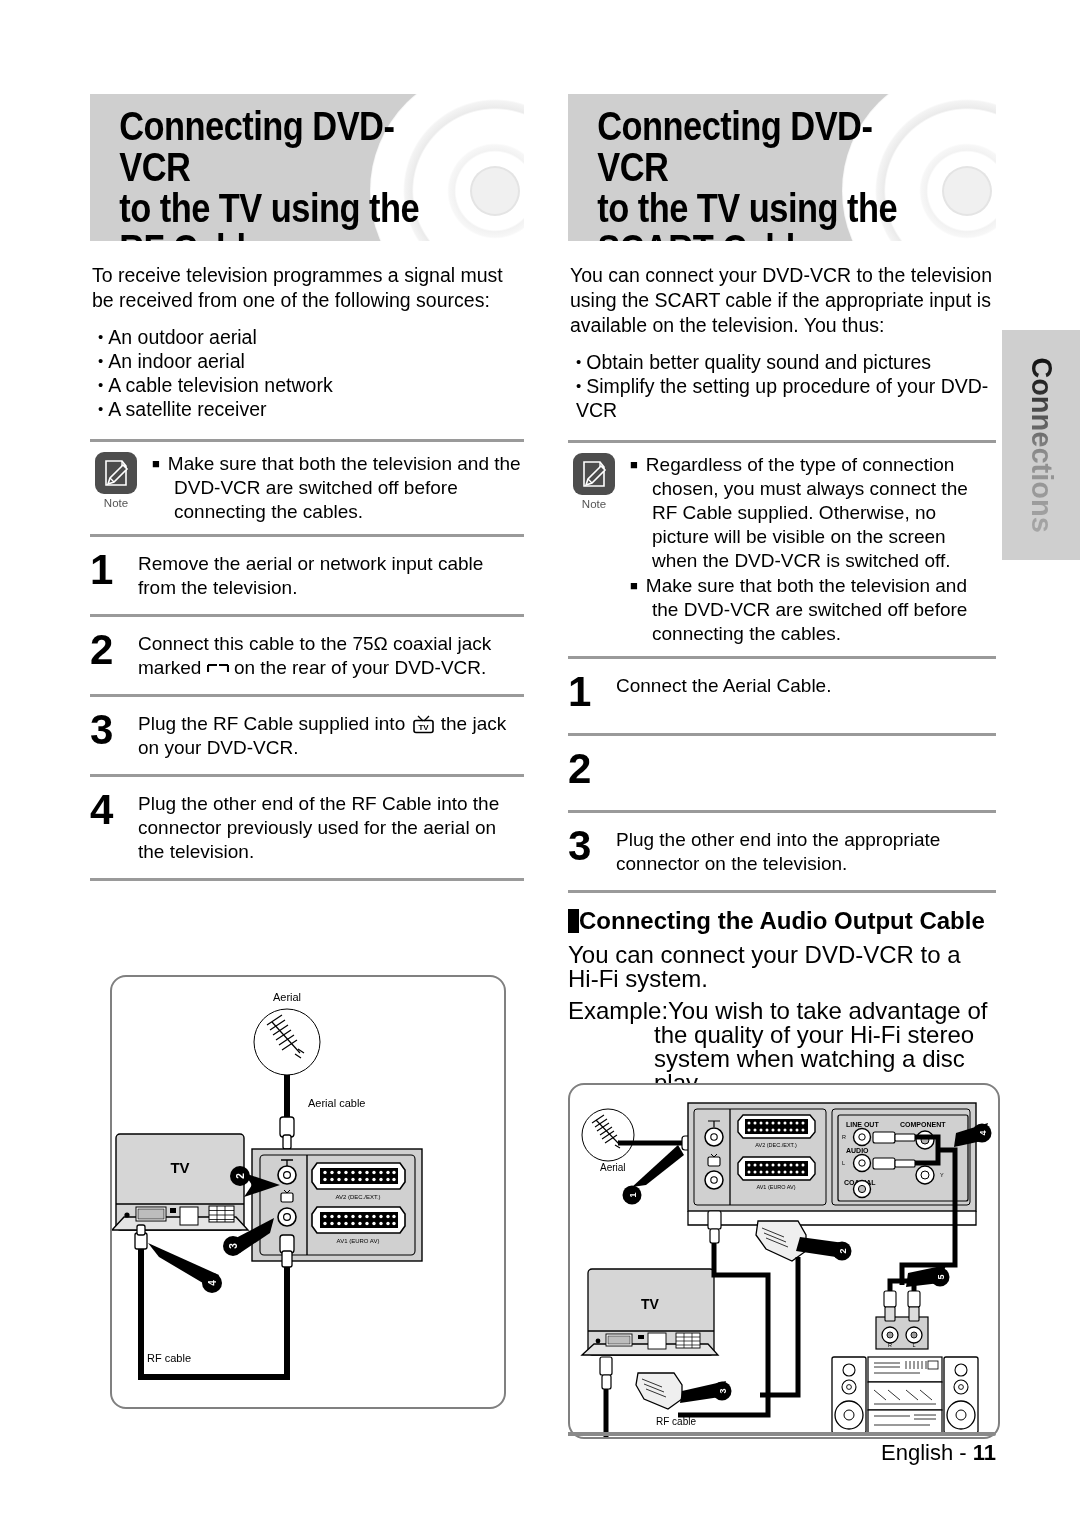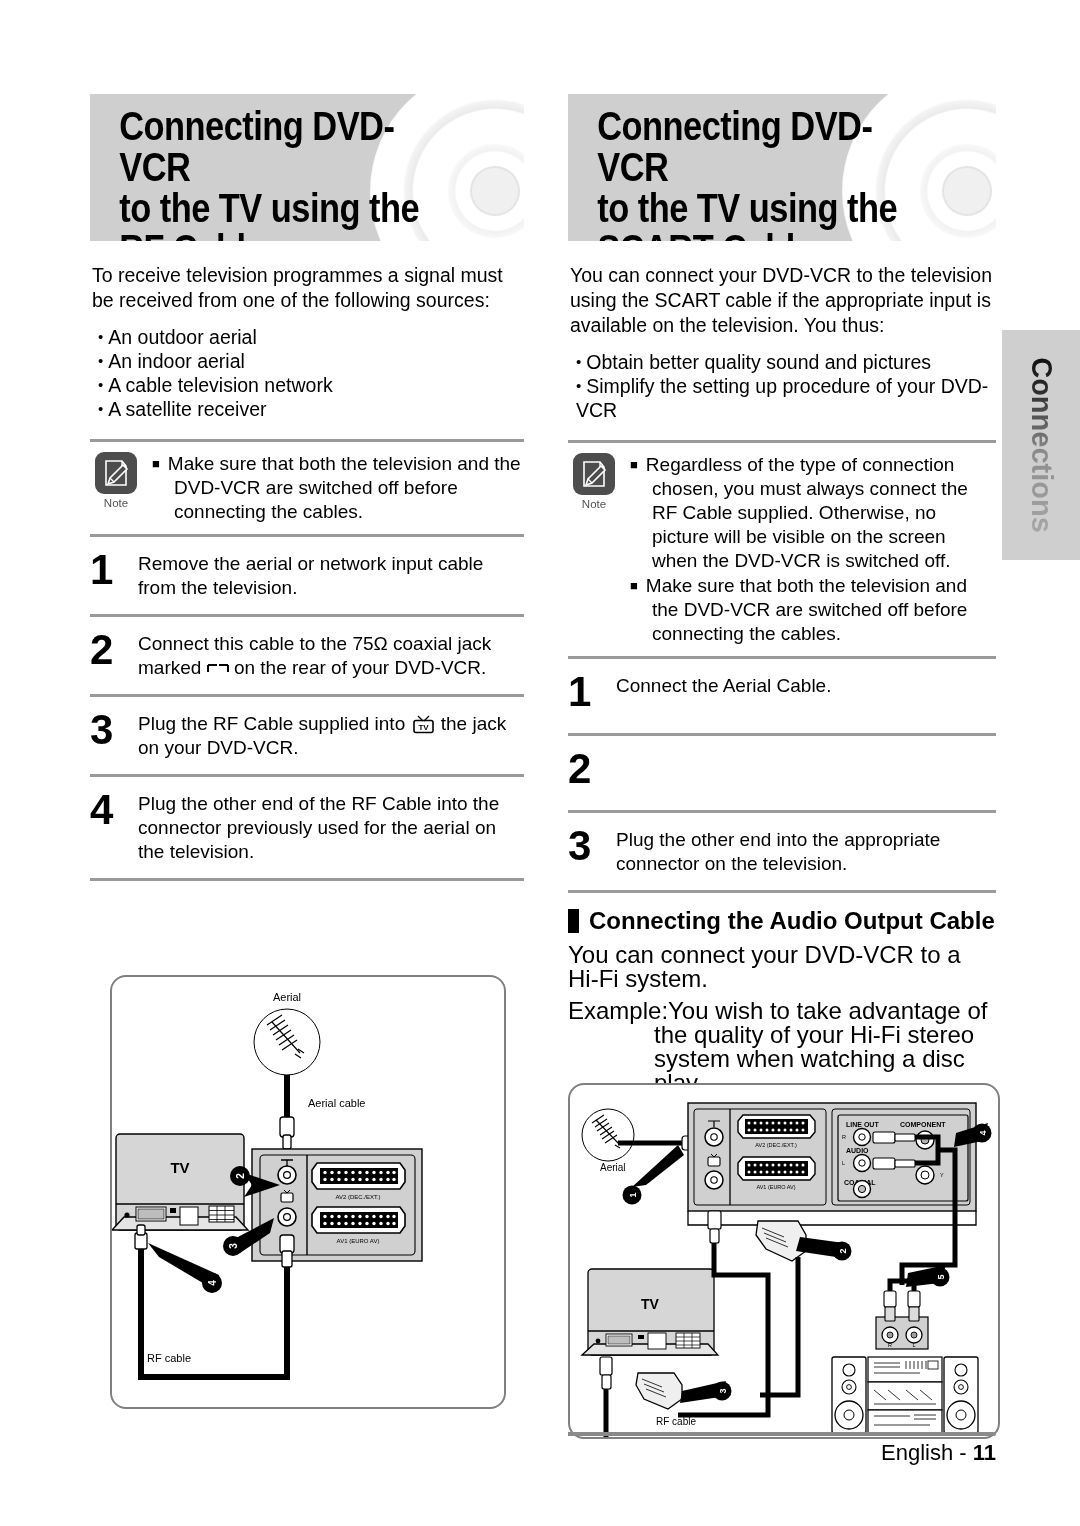--- a/index.html
+++ b/index.html
@@ -135,21 +135,20 @@
   .step .txt {
     font-size: 19px;
     line-height: 24px;
     padding-top: 3px;
   }
 
   
   .subhead {
     display: flex;
     align-items: center;
-    gap: 10px;
     margin: 14px 0 8px 0;
     font-family: "Liberation Sans Narrow", "Liberation Sans", sans-serif;
     font-weight: 700;
     font-size: 24px;
   }
   .subhead .bar {
     width: 11px; height: 24px; background: #000; flex: 0 0 11px;
   }
   .para { font-size: 24px; line-height: 24px; margin: 8px 0 0 0; }
   .para.hang { padding-left: 86px; text-indent: -86px; }

